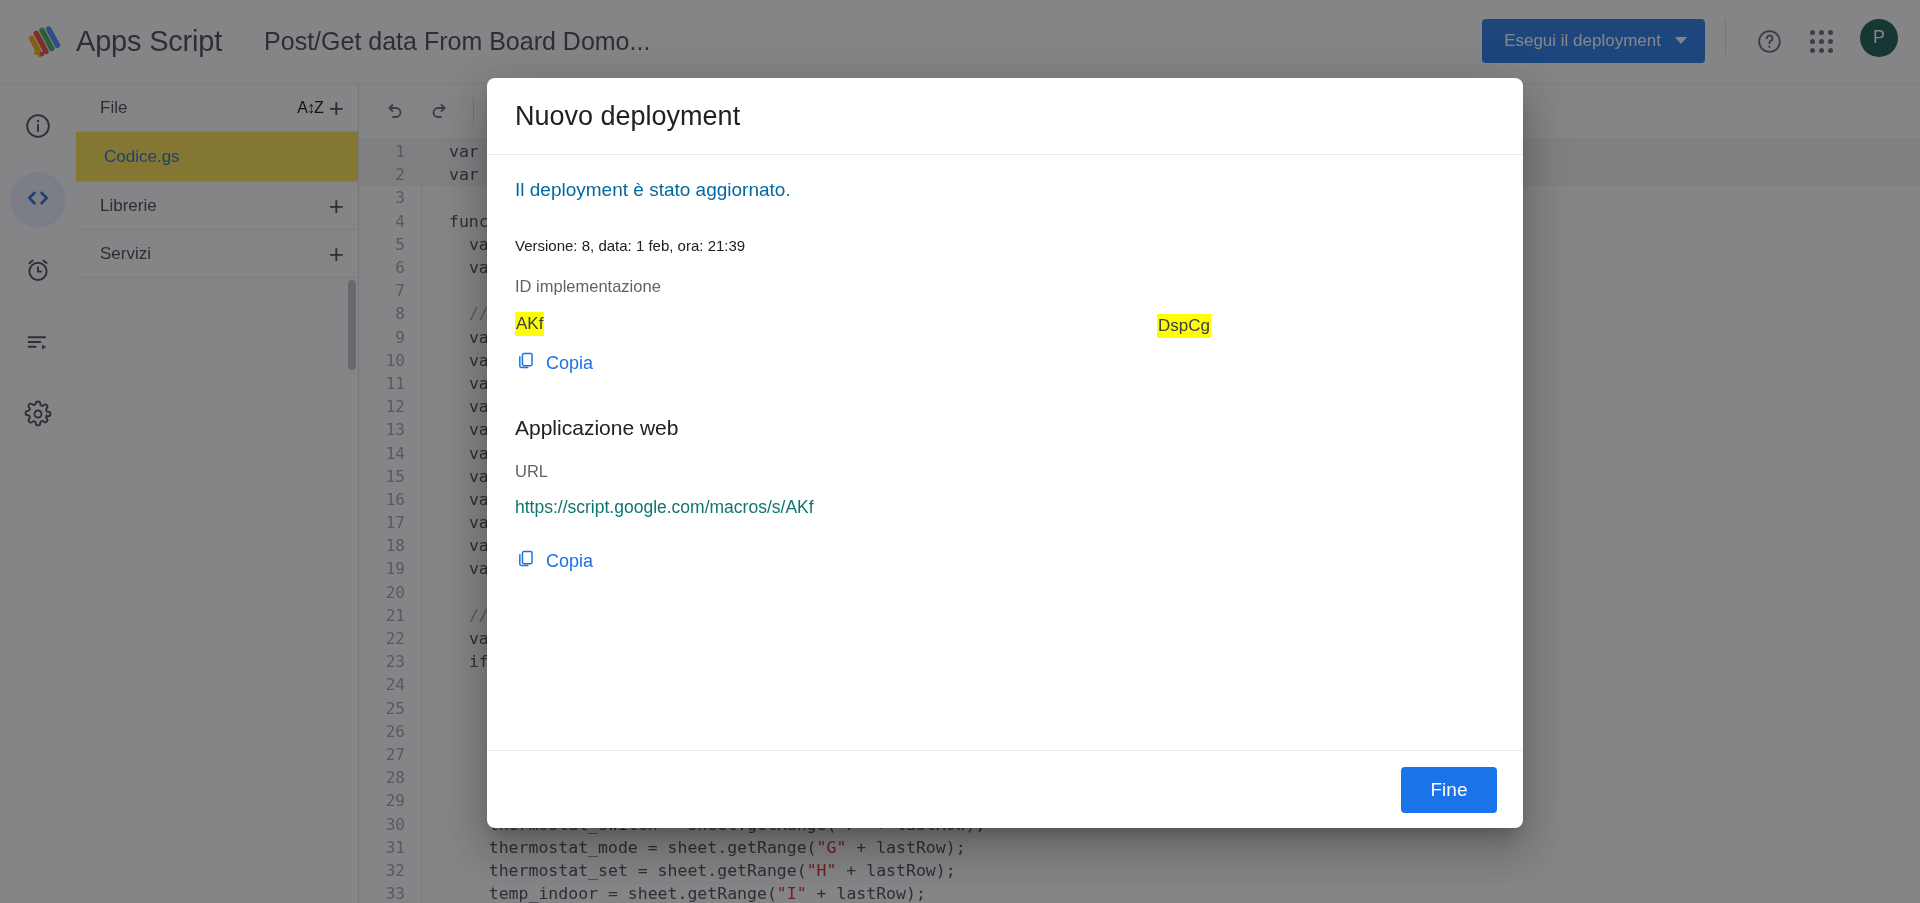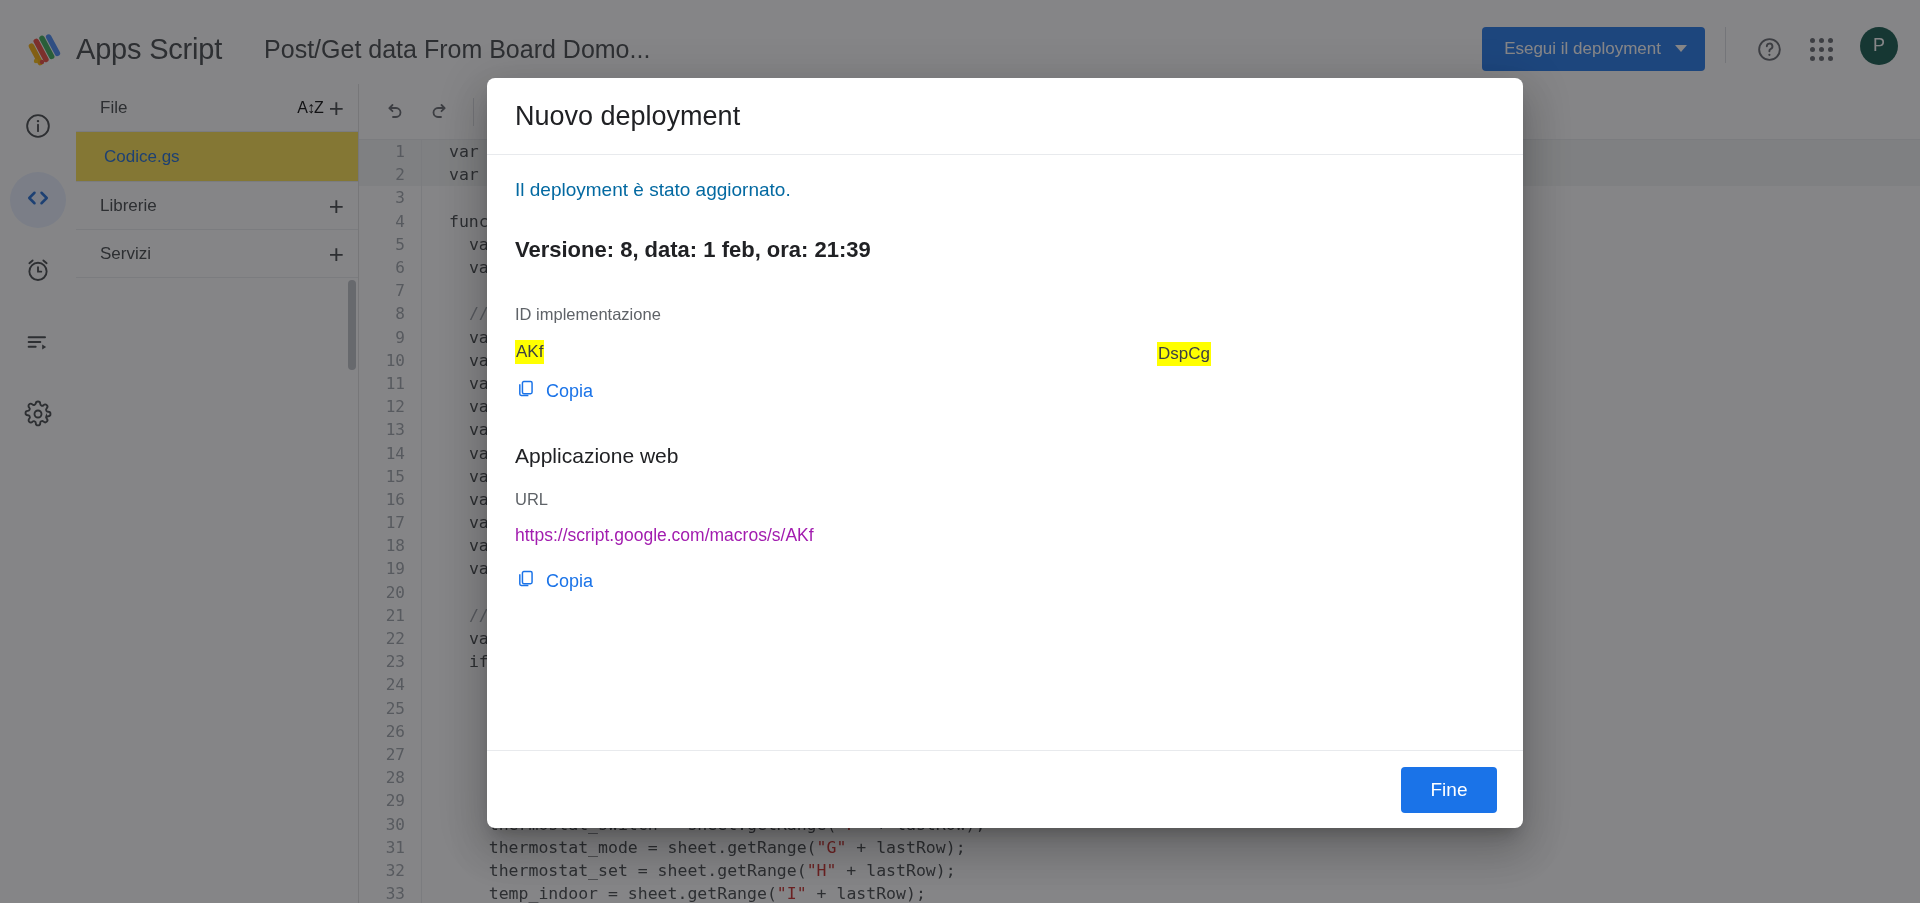--- a/index.html
+++ b/index.html
@@ -18,21 +18,21 @@
   
   #page-under { position: absolute; inset: 0; }
   #scrim {
     position: absolute; inset: 0;
     background: rgba(32,33,36,0.55);
     z-index: 50;
   }
 
   
   .topbar {
-    position: absolute; top: 8px; left: 0;
+    position: absolute; top: 0; left: 0;
     width: 1920px; height: 84px;
     background: #fff;
     display: flex; align-items: center;
     border-bottom: 1px solid #e8eaed;
   }
   .logo-wrap { display: flex; align-items: center; margin-left: 24px; }
   .as-logo { width: 40px; height: 40px; }
   .as-title {
     font-size: 29px; color: #3c4043; margin-left: 12px;
     font-weight: 400; letter-spacing: -0.2px;
@@ -181,36 +181,36 @@
     display: flex; align-items: center; justify-content: flex-end;
     padding-right: 26px;
   }
   .btn-primary {
     background: #1a73e8; color: #fff; border: none;
     border-radius: 4px; height: 46px; min-width: 96px;
     padding: 0 24px; font-size: 19px; font-weight: 500;
     font-family: inherit; cursor: pointer;
   }
   .status-text { font-size: 19px; color: #0369a1; margin-bottom: 36px; }
-  .version-text { font-size: 22px; color: #202124; font-weight: 700; margin-bottom: 42px; }
+  .version-text { font-size: 15px; color: #202124; font-weight: 400; margin-bottom: 23px; }
   .field-label { font-size: 16.5px; color: #5f6368; margin-bottom: 16px; }
   .id-row {
     position: relative; height: 24px; margin-bottom: 14px;
     font-size: 17px; color: #3c4043;
   }
   .hl { background: #ffff00; color: #3c4043; padding: 2px 1px; }
   .id-left { position: absolute; left: 0; top: 0; }
   .id-right { position: absolute; left: 642px; top: 2px; }
   .copy-link {
     display: flex; align-items: center; gap: 10px;
     color: #1a73e8; font-size: 18px; cursor: pointer;
     width: fit-content; margin-bottom: 30px;
   }
   .sec-title { font-size: 21px; color: #202124; font-weight: 400; margin: 40px 0 22px 0; }
-  .url-link { color: #a21caf; font-size: 17.5px; margin-bottom: 22px; cursor: pointer; width: fit-content; }
+  .url-link { color: #0f766e; font-size: 17.5px; margin-bottom: 30px; cursor: pointer; width: fit-content; }
 </style>
 </head>
 <body>
 
 <div id="app">
 
   <div id="page-under">
 
     <div class="topbar">
       <div class="logo-wrap">

